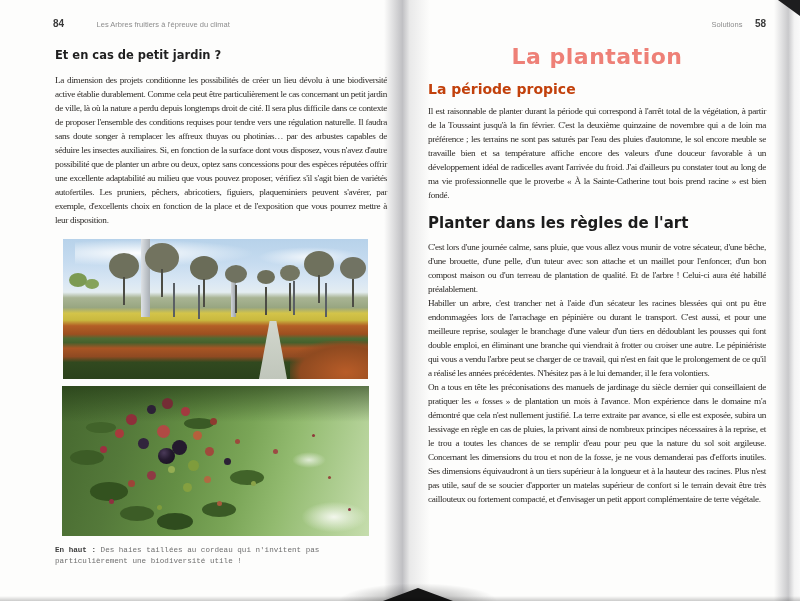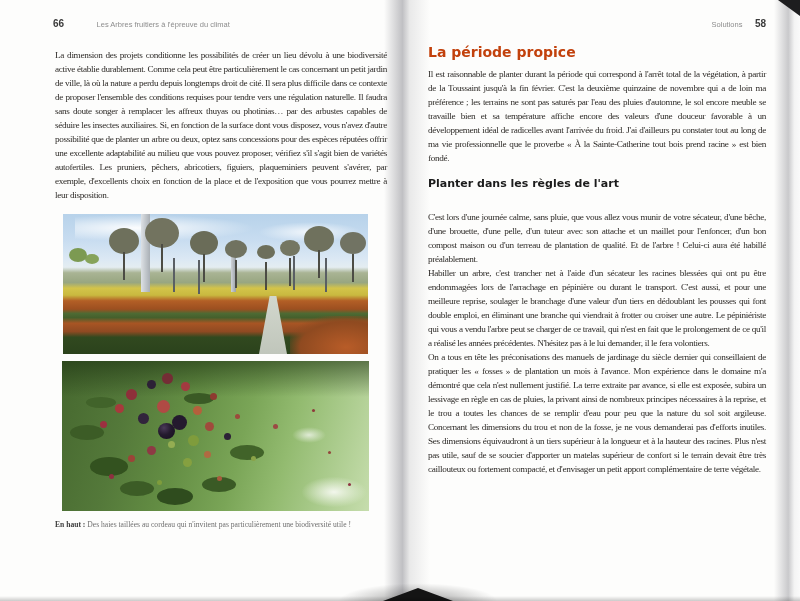--- a/index.html
+++ b/index.html
@@ -96,39 +96,39 @@
       126px 74px 0 0 #7f9c3c, 104px 78px 0 -2px #94ad52, 84px 84px 0 -1px #8e3a44,
       64px 92px 0 -2px #9c4438, 120px 96px 0 -1px #85a040, 140px 88px 0 -2px #b06a42,
       160px 70px 0 -2px #2c2136, 170px 50px 0 -3px #9c4a3c, 44px 110px 0 -3px #8e3040,
       92px 116px 0 -3px #7f9c3c, 152px 112px 0 -3px #a85a3c, 186px 92px 0 -3px #8aa348,
       208px 60px 0 -3px #9c4a44, 246px 44px 0 -4px #8e3a3a, 262px 86px 0 -4px #94483c,
       282px 118px 0 -4px #8e3544;}
   .p2-bigberry{position:absolute;left:96px;top:62px;width:17px;height:16px;border-radius:50%;
     background:radial-gradient(circle at 35% 30%,#4a3a58 0%,#241a2e 45%,#150f1e 100%);}
 
   
-  .captions{margin-top:9px;font-family:Liberation Serif, serif;
+  .captions{margin-top:9px;font-family:Liberation Mono, monospace;
     font-size:7.6px;line-height:10.5px;color:#6f6f6f;letter-spacing:0;}
   .cap-label{font-weight:bold;color:#3c3c3c;}
 
   
   .rp-content{position:absolute;left:20px;top:44px;width:338px;}
   .chapter-title{
     font-family:"DejaVu Sans","Liberation Sans",sans-serif;
     font-weight:bold;font-size:22px;letter-spacing:0.5px;
     text-align:center;margin:0 0 12px 0;
   }
   .green-heading{
     font-family:"DejaVu Sans","Liberation Sans",sans-serif;
     font-weight:bold;font-size:14px;margin:13px 0 7px 0;
   }
   .green-heading.first{margin-top:0;}
   .sub-heading{
     font-family:"DejaVu Sans","Liberation Sans",sans-serif;
-    font-weight:bold;font-size:11px;color:#1c1c1c;margin:12px 0 20px 0;
+    font-weight:bold;font-size:15px;color:#1c1c1c;margin:12px 0 8px 0;
   }
 
   
   .gutter{position:absolute;left:384px;top:0;width:46px;height:601px;pointer-events:none;
     background:linear-gradient(90deg,rgba(120,120,126,0) 0%,rgba(92,92,102,.38) 40%,rgba(120,120,126,.15) 56%,rgba(150,150,156,0) 100%);}
   .edge-right{position:absolute;right:0;top:0;width:26px;height:601px;pointer-events:none;
     background:linear-gradient(90deg,rgba(0,0,0,0) 0%,rgba(138,138,144,.45) 55%,rgba(200,200,205,.18) 78%,#fafafa 100%);}
   .corner-tr{position:absolute;right:0;top:0;width:22px;height:16px;background:#1d1d1f;
     clip-path:polygon(0 0,100% 0,100% 100%);}
   .binding-glow{position:absolute;left:338px;bottom:0;width:160px;height:18px;pointer-events:none;
@@ -136,25 +136,26 @@
   .binding-v{position:absolute;left:383px;bottom:0;width:70px;height:13px;background:#141414;
     clip-path:polygon(0 100%,50% 0,100% 100%);}
   .edge-bottom{position:absolute;left:0;bottom:0;width:100%;height:5px;pointer-events:none;
     background:linear-gradient(180deg,rgba(0,0,0,0),rgba(0,0,0,.2));}
 </style>
 </head>
 <body>
 
 <div class="page page-left">
   <div class="pg-header pg-header-left">
-    <span class="pg-num">66</span>
+    <span class="pg-num">84</span>
     <span class="bk-title">Les Arbres fruitiers à l'épreuve du climat</span>
   </div>
 
   <div class="lp-content">
+    <h2 class="lp-heading">Et en cas de petit jardin ?</h2>
     <p class="body">La dimension des projets conditionne les possibilités de créer un lieu dévolu à une biodiversité active établie durablement. Comme cela peut être particulièrement le cas concernant un petit jardin de ville, là où la nature a perdu depuis longtemps droit de cité. Il sera plus difficile dans ce contexte de proposer l'ensemble des conditions requises pour tendre vers une régulation naturelle. Il faudra sans doute songer à remplacer les affreux thuyas ou photinias… par des arbustes capables de séduire les insectes auxiliaires. Si, en fonction de la surface dont vous disposez, vous n'avez d'autre possibilité que de planter un arbre ou deux, optez sans concessions pour des espèces réputées offrir une excellente adaptabilité au milieu que vous pouvez proposer, vérifiez s'il s'agit bien de variétés autofertiles. Les pruniers, pêchers, abricotiers, figuiers, plaqueminiers peuvent s'avérer, par exemple, d'excellents choix en fonction de la place et de l'exposition que vous pourrez mettre à leur disposition.</p>
 
     <div class="photo photo1">
       <div class="p1-cloud-a"></div>
       <div class="p1-cloud-b"></div>
       <div class="p1-post-a"></div>
       <div class="p1-post-b"></div>
       <div class="p1-lamps"></div>
       <div class="p1-crowns"></div>
       <div class="p1-trunks"></div>
@@ -177,20 +178,21 @@
   </div>
 </div>
 
 <div class="page page-right">
   <div class="pg-header pg-header-right">
     <span class="sec-title">Solutions</span>
     <span class="pg-num">58</span>
   </div>
 
   <div class="rp-content">
+    <h1 class="chapter-title" style="color: rgb(238, 128, 119);">La plantation</h1>
 
     <h3 class="green-heading first" style="color: #c2410c;">La période propice</h3>
     <p class="body">Il est raisonnable de planter durant la période qui correspond à l'arrêt total de la végétation, à partir de la Toussaint jusqu'à la fin février. C'est la deuxième quinzaine de novembre qui a de loin ma préférence ; les terrains ne sont pas saturés par l'eau des pluies d'automne, le sol encore meuble se travaille bien et sa température affiche encore des valeurs d'une douceur favorable à un développement idéal de radicelles avant l'arrivée du froid. J'ai d'ailleurs pu constater tout au long de ma vie professionnelle que le proverbe « À la Sainte-Catherine tout bois prend racine » est bien fondé.</p>
 
     <h4 class="sub-heading">Planter dans les règles de l'art</h4>
     <p class="body">C'est lors d'une journée calme, sans pluie, que vous allez vous munir de votre sécateur, d'une bêche, d'une brouette, d'une pelle, d'un tuteur avec son attache et un maillet pour l'enfoncer, d'un bon compost maison ou d'un terreau de plantation de qualité. Et de l'arbre ! Celui-ci aura été habillé préalablement.</p>
     <p class="body">Habiller un arbre, c'est trancher net à l'aide d'un sécateur les racines blessées qui ont pu être endommagées lors de l'arrachage en pépinière ou durant le transport. C'est aussi, et pour une meilleure reprise, soulager le branchage d'une valeur d'un tiers en dédoublant les pousses qui font double emploi, en éliminant une branche qui viendrait à frotter ou croiser une autre. Le pépiniériste qui vous a vendu l'arbre peut se charger de ce travail, qui n'est en fait que le prolongement de ce qu'il a réalisé les années précédentes. N'hésitez pas à le lui demander, il le fera volontiers.</p>
     <p class="body">On a tous en tête les préconisations des manuels de jardinage du siècle dernier qui conseillaient de pratiquer les « fosses » de plantation un mois à l'avance. Mon expérience dans le domaine m'a démontré que cela n'est nullement justifié. La terre extraite par avance, si elle est exposée, subira un lessivage en règle en cas de pluies, la privant ainsi de nombreux principes nécessaires à la reprise, et le trou a toutes les chances de se remplir d'eau pour peu que la nature du sol soit argileuse. Concernant les dimensions du trou et non de la fosse, je ne vous demanderai pas d'efforts inutiles. Ses dimensions équivaudront à un tiers supérieur à la longueur et à la hauteur des racines. Plus n'est pas utile, sauf de se soucier d'apporter un matelas supérieur de confort si le terrain devait être très caillouteux ou fortement compacté, et d'envisager un petit apport complémentaire de terre végétale.</p>
   </div>
 </div>

